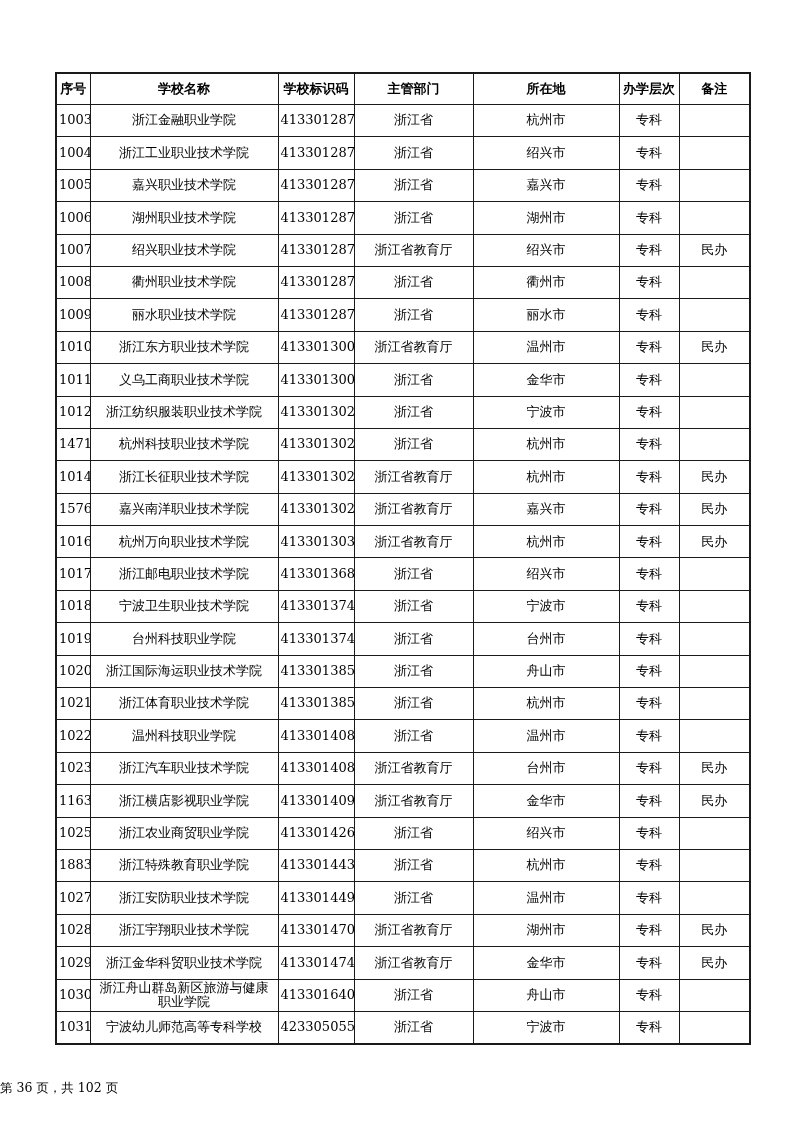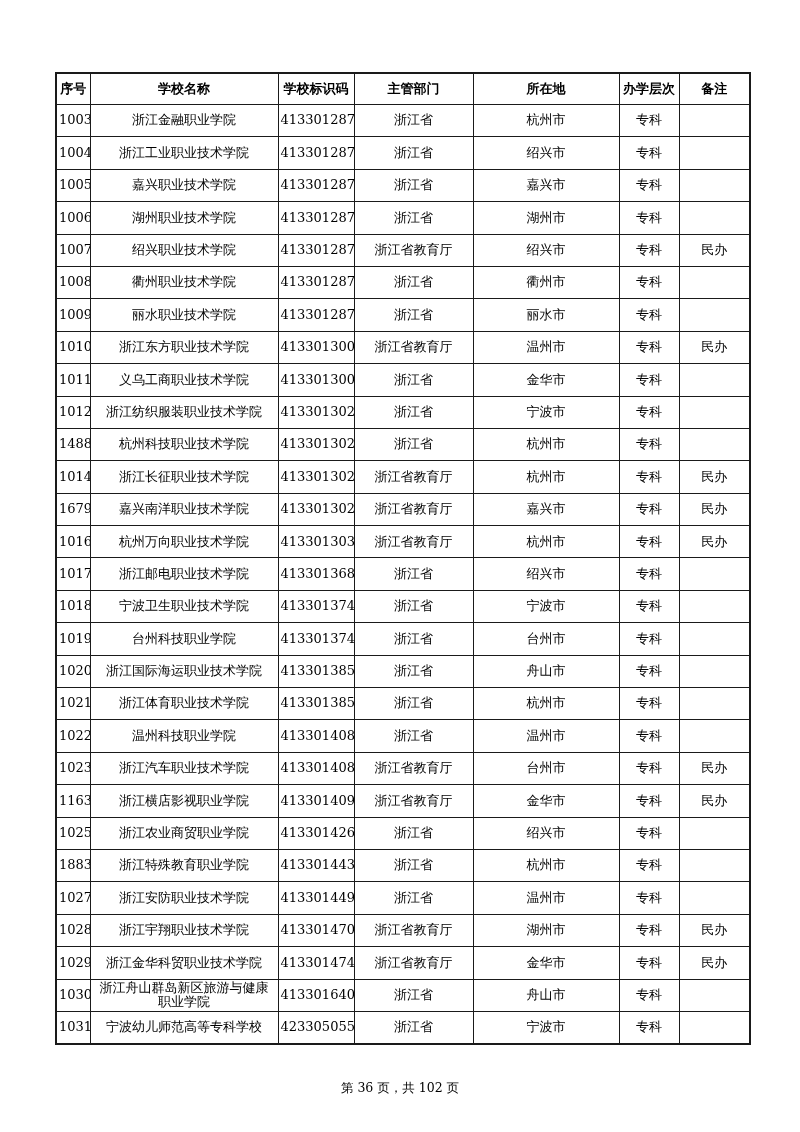--- a/index.html
+++ b/index.html
@@ -49,21 +49,20 @@
   col.c-code   { width: 76px; }
   col.c-dept   { width: 119px; }
   col.c-loc    { width: 146px; }
   col.c-level  { width: 60px; }
   col.c-remark { width: 71px; }
   .footer {
     position: absolute;
     top: 1080px;
     left: 0;
     width: 800px;
-    text-align: center;
     font-size: 12.5px;
     color: #000000;
   }
 </style>
 </head>
 <body>
 
 <div class="page">
   <table class="schools">
     <colgroup>
@@ -171,39 +170,39 @@
         <tr>
           <td>1012</td>
           <td>浙江纺织服装职业技术学院</td>
           <td>4133013025</td>
           <td>浙江省</td>
           <td>宁波市</td>
           <td>专科</td>
           <td></td>
         </tr>
         <tr>
-          <td>1488</td>
+          <td>1471</td>
           <td>杭州科技职业技术学院</td>
           <td>4133013026</td>
           <td>浙江省</td>
           <td>杭州市</td>
           <td>专科</td>
           <td></td>
         </tr>
         <tr>
           <td>1014</td>
           <td>浙江长征职业技术学院</td>
           <td>4133013027</td>
           <td>浙江省教育厅</td>
           <td>杭州市</td>
           <td>专科</td>
           <td>民办</td>
         </tr>
         <tr>
-          <td>1679</td>
+          <td>1576</td>
           <td>嘉兴南洋职业技术学院</td>
           <td>4133013028</td>
           <td>浙江省教育厅</td>
           <td>嘉兴市</td>
           <td>专科</td>
           <td>民办</td>
         </tr>
         <tr>
           <td>1016</td>
           <td>杭州万向职业技术学院</td>

